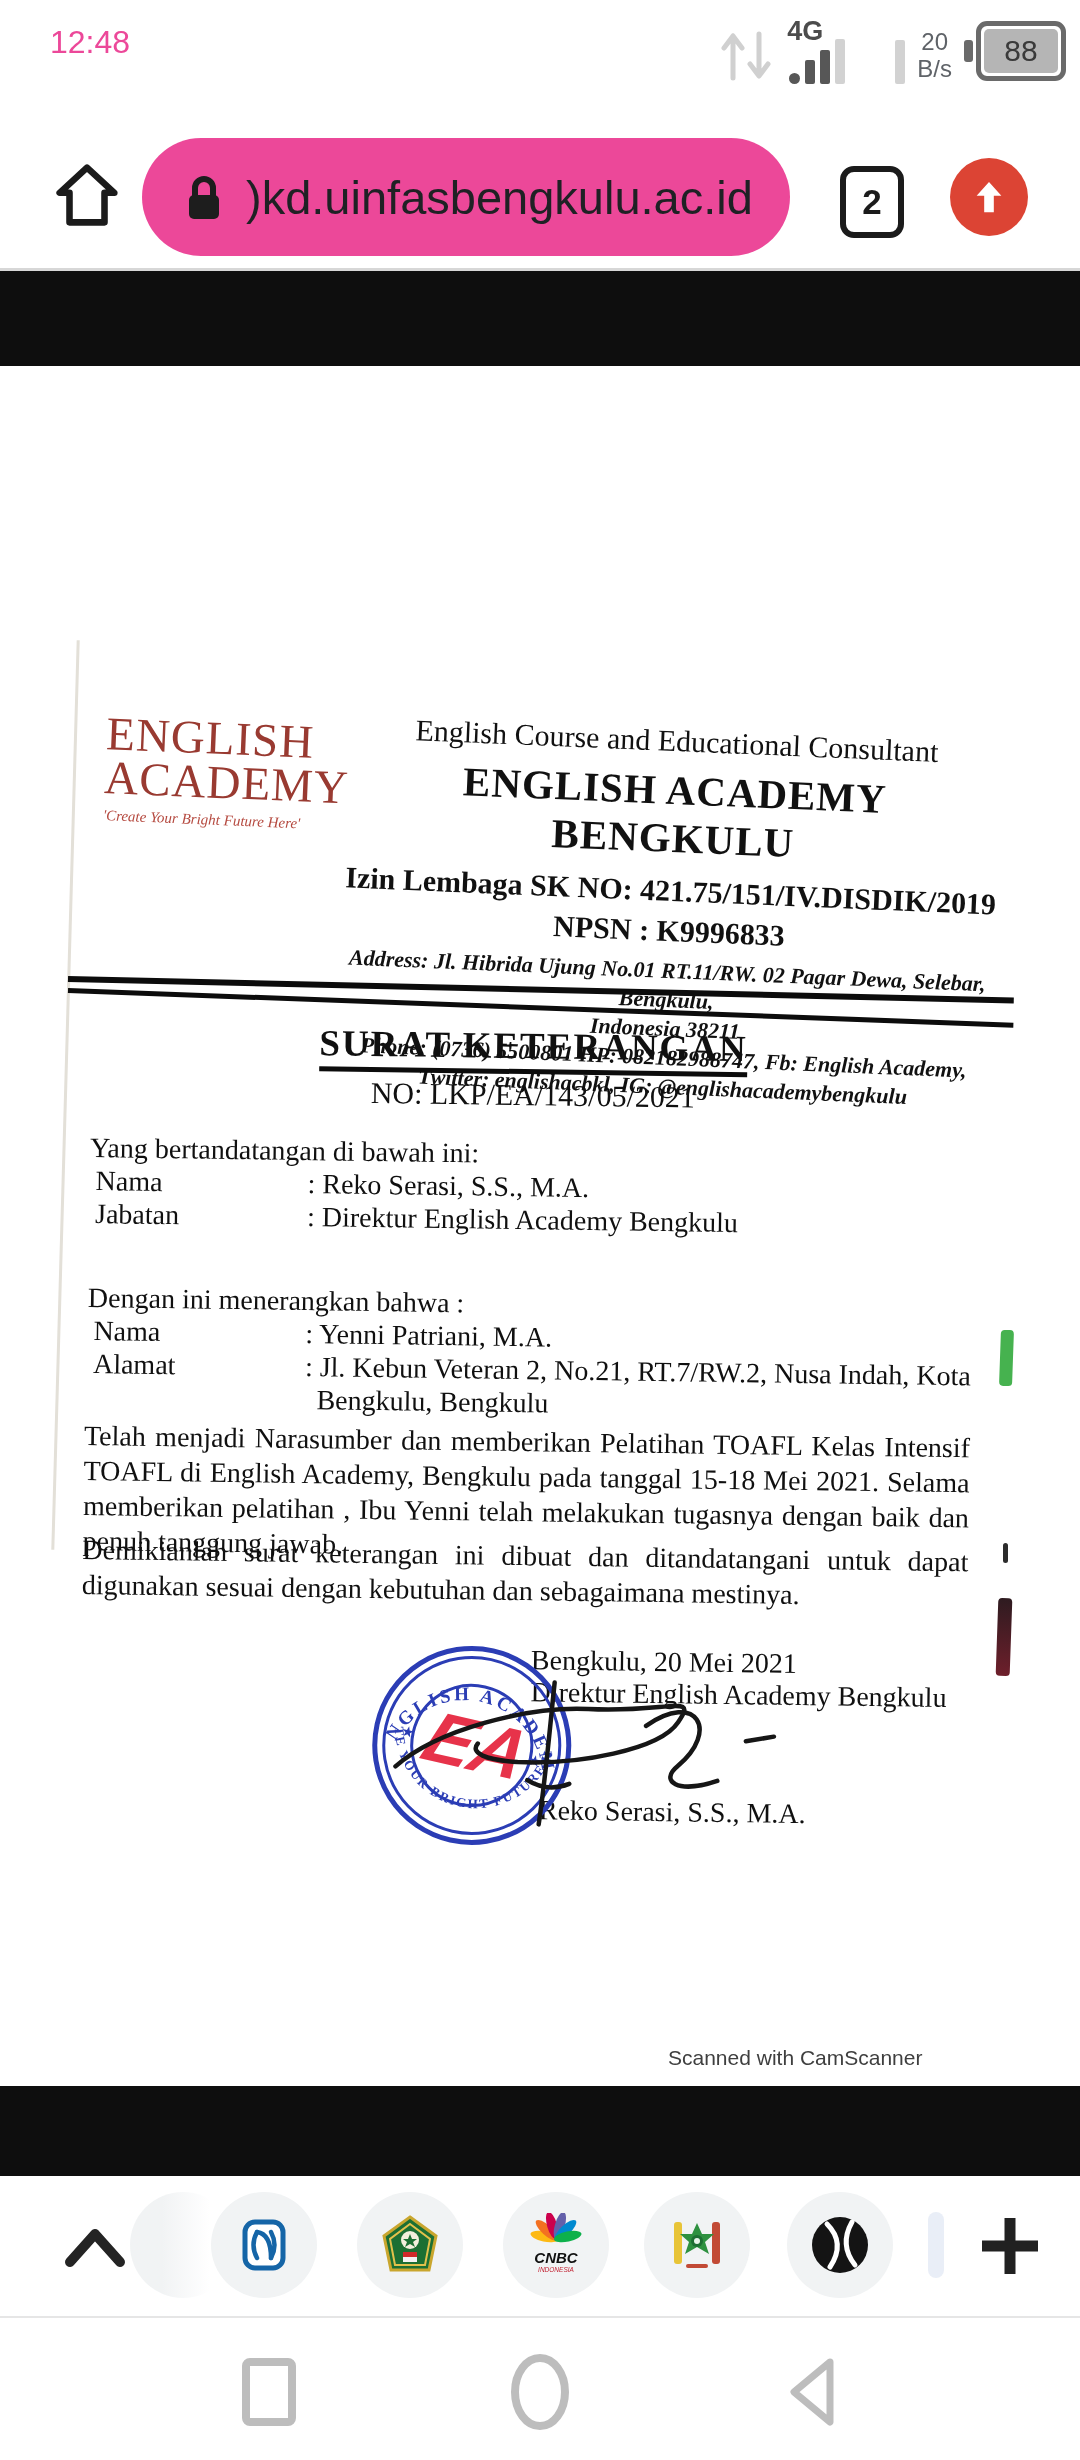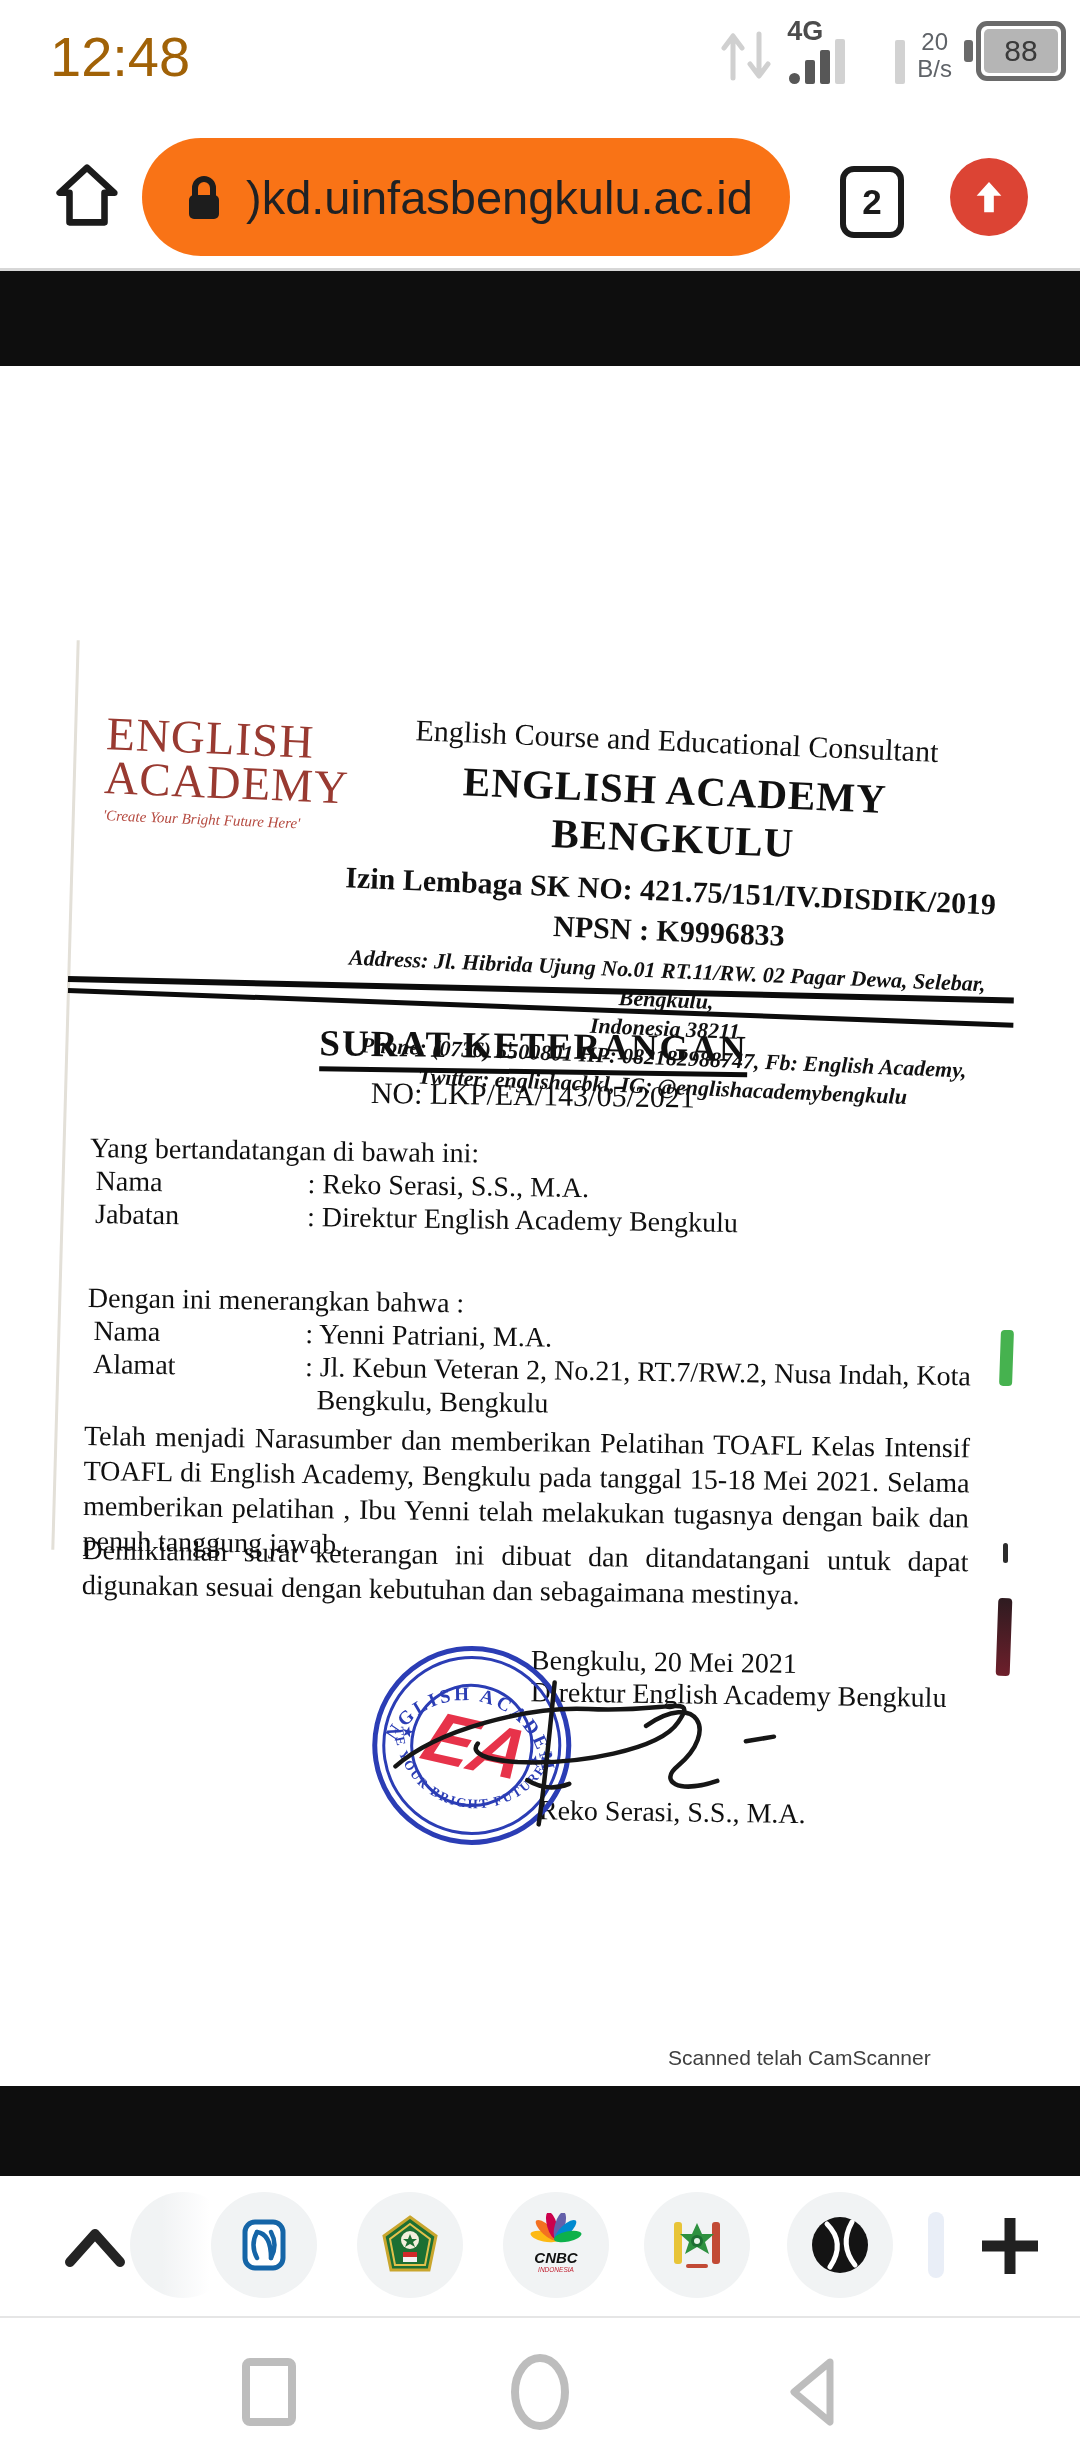--- a/index.html
+++ b/index.html
@@ -1,34 +1,34 @@
 <!DOCTYPE html>
 <html><head>
 <meta charset="utf-8">
 <style>
   html,body{margin:0;padding:0;}
   body{width:1080px;height:2460px;position:relative;background:#ffffff;
        font-family:"Liberation Sans","DejaVu Sans",sans-serif;overflow:hidden;}
   .abs{position:absolute;}
   
-  .time{left:50px;top:24px;font-size:56px;color:#a16207;}
+  .time{left:50px;top:24px;font-size:32px;color:#ec4899;}
   .sticons{right:14px;top:18px;display:flex;align-items:flex-end;gap:12px;height:66px;}
   .lightbar{width:10px;height:44px;background:#d2d2d2;border-radius:2px;}
   .sigwrap{position:relative;width:96px;height:66px;}
   .siglabel{position:absolute;left:0;top:-2px;font-size:27px;font-weight:bold;color:#4c4c4c;}
   .bars{position:absolute;bottom:0;left:2px;display:flex;align-items:flex-end;gap:5px;}
   .bar{width:10px;border-radius:2px;background:#575757;}
   .speed{font-size:24px;color:#5f6368;text-align:center;line-height:27px;padding-bottom:2px;}
   .battwrap{display:flex;align-items:center;gap:3px;height:66px;}
   .battnub{width:9px;height:22px;background:#6a6a6a;border-radius:3px;}
   .battbody{width:74px;height:44px;border:5px solid #6a6a6a;border-radius:11px;padding:3px;box-sizing:content-box;}
   .battfill{width:100%;height:100%;background:#b5b5b5;border-radius:5px;display:flex;align-items:center;justify-content:center;
             font-size:30px;color:#3a3a3a;}
   
-  .urlpill{left:142px;top:138px;width:648px;height:118px;border-radius:60px;background:#f97316;
+  .urlpill{left:142px;top:138px;width:648px;height:118px;border-radius:60px;background:#ec4899;
            display:flex;align-items:center;padding-left:42px;box-sizing:border-box;}
   .urltext{font-size:47px;color:#1f2124;margin-left:22px;white-space:nowrap;}
   .tabbox{left:840px;top:166px;width:52px;height:60px;border:6px solid #1b1b1b;border-radius:14px;
           display:flex;align-items:center;justify-content:center;font-size:35px;font-weight:bold;color:#1b1b1b;}
   .updbtn{left:950px;top:158px;width:78px;height:78px;border-radius:50%;background:#dc4434;
           display:flex;align-items:center;justify-content:center;}
   .divider{left:0;top:268px;width:1080px;height:3px;background:#d7d7d7;}
   .blackbar1{left:0;top:271px;width:1080px;height:95px;background:#0e0e0e;}
   .blackbar2{left:0;top:2086px;width:1080px;height:90px;background:#0e0e0e;}
   
@@ -213,21 +213,21 @@
       <path d="M150,104 q20,12 42,3"></path>
       <path d="M368,62 l28,-5"></path>
     </g>
   </svg>
 </div>
 
 <div class="art" style="left:1000px;top:1330px;width:13px;height:56px;background:#46b24f;transform:rotate(2deg);"></div>
 <div class="art" style="left:1003px;top:1543px;width:5px;height:20px;background:#2c2c2c;"></div>
 <div class="art" style="left:997px;top:1598px;width:14px;height:78px;background:linear-gradient(#2e1b20,#6e1f2b);transform:rotate(2deg);"></div>
 
-<div class="abs watermark">Scanned telah CamScanner</div>
+<div class="abs watermark">Scanned with CamScanner</div>
 
 <div class="abs blackbar2"></div>
 
 <div class="abs toolbar"></div>
 <svg class="abs" style="left:62px;top:2222px;" width="66" height="48" viewBox="0 0 66 48">
   <polyline points="8,40 33,12 58,40" fill="none" stroke="#242424" stroke-width="10" stroke-linecap="round" stroke-linejoin="round"></polyline>
 </svg>
 <div class="fadecircle"></div>
 
 <div class="shortcut" style="left:211px;">

